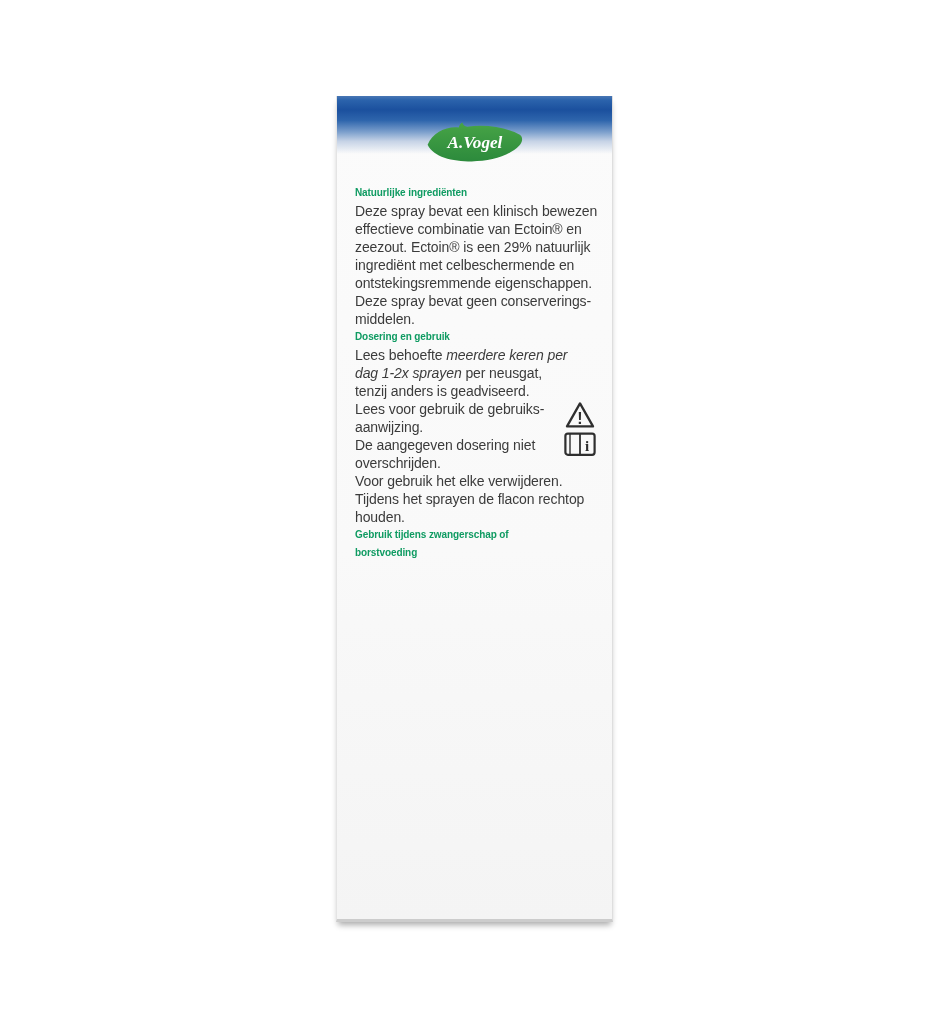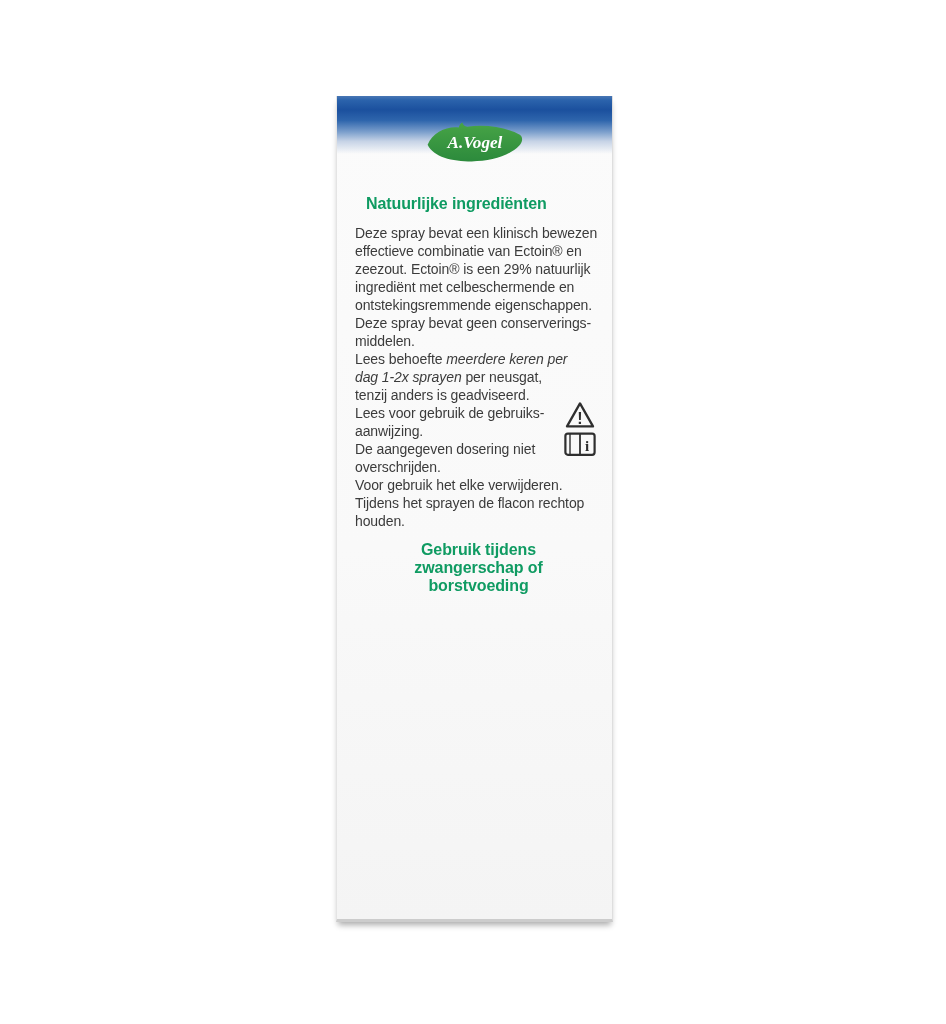--- a/index.html
+++ b/index.html
@@ -50,35 +50,35 @@
   .content {
     position: absolute;
     top: 88px; left: 18px;
     width: 247px;
     color: #3b3b3b;
     font-size: 14px;
     line-height: 18px;
     letter-spacing: -0.1px;
   }
   .content h2 {
-    margin: 11px;
-    font-size: 16px;
+    margin: 0;
+    font-size: 10px;
     line-height: 18px;
     font-weight: bold;
     color: #0f9b62;
     white-space: pre-line;
   }
   .content p {
     margin: 0;
     white-space: pre-line;
   }
   .it { font-style: italic; }
   .mt19 { margin-top: 19px; }
   .mt15 { margin-top: 15px; }
-  .mt21 { margin-top: 21px; text-align: center; }
+  .mt21 { margin-top: 21px; }
   
   .icons {
     position: absolute;
     top: 305px; right: 16px;
     width: 32px;
     display: flex;
     flex-direction: column;
     align-items: center;
     gap: 3px;
   }
@@ -117,20 +117,21 @@
         <p>Deze spray bevat een klinisch bewezen
 effectieve combinatie van Ectoin® en
 zeezout. Ectoin® is een 29% natuurlijk
 ingrediënt met celbeschermende en
 ontstekingsremmende eigenschappen.
 Deze spray bevat geen conserverings-
 middelen.</p>
       </section>
 
       <section>
+        <h2 class="mt19">Dosering en gebruik</h2>
         <p><span>Lees behoefte </span><span class="it">meerdere keren per
 dag 1-2x sprayen</span><span> per neusgat,
 tenzij anders is geadviseerd.
 Lees voor gebruik de gebruiks-
 aanwijzing.
 De aangegeven dosering niet
 overschrijden.</span></p>
       </section>
 
 

